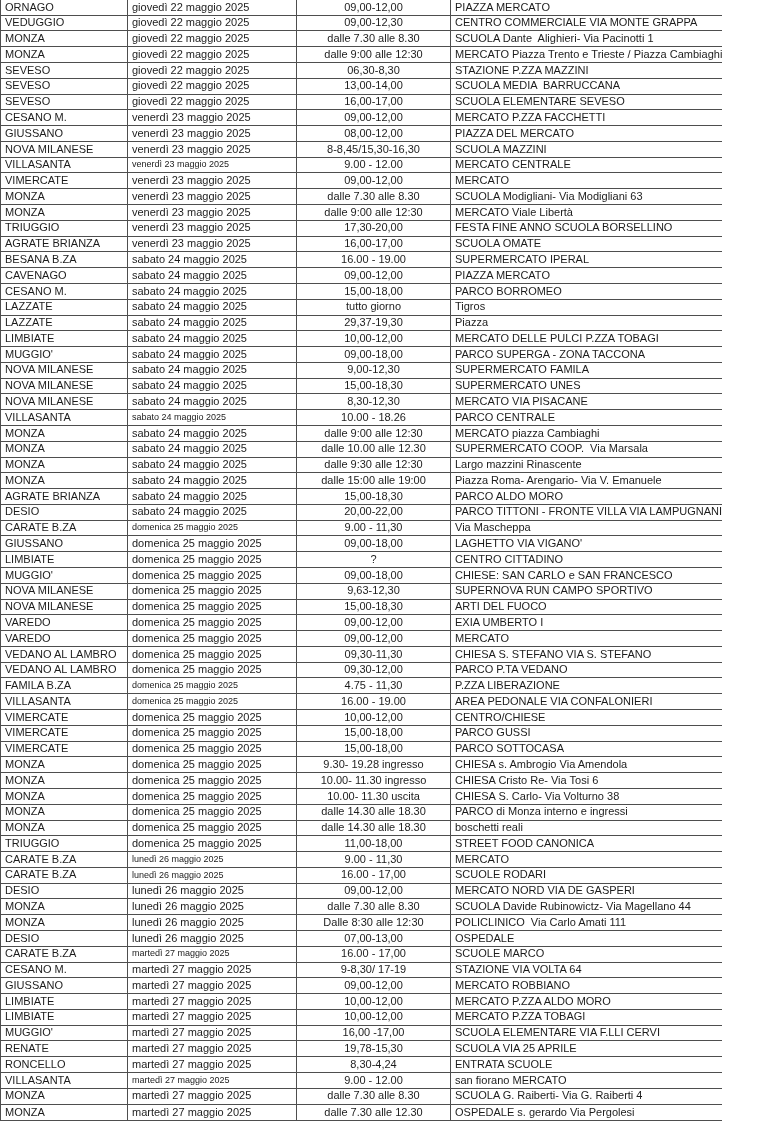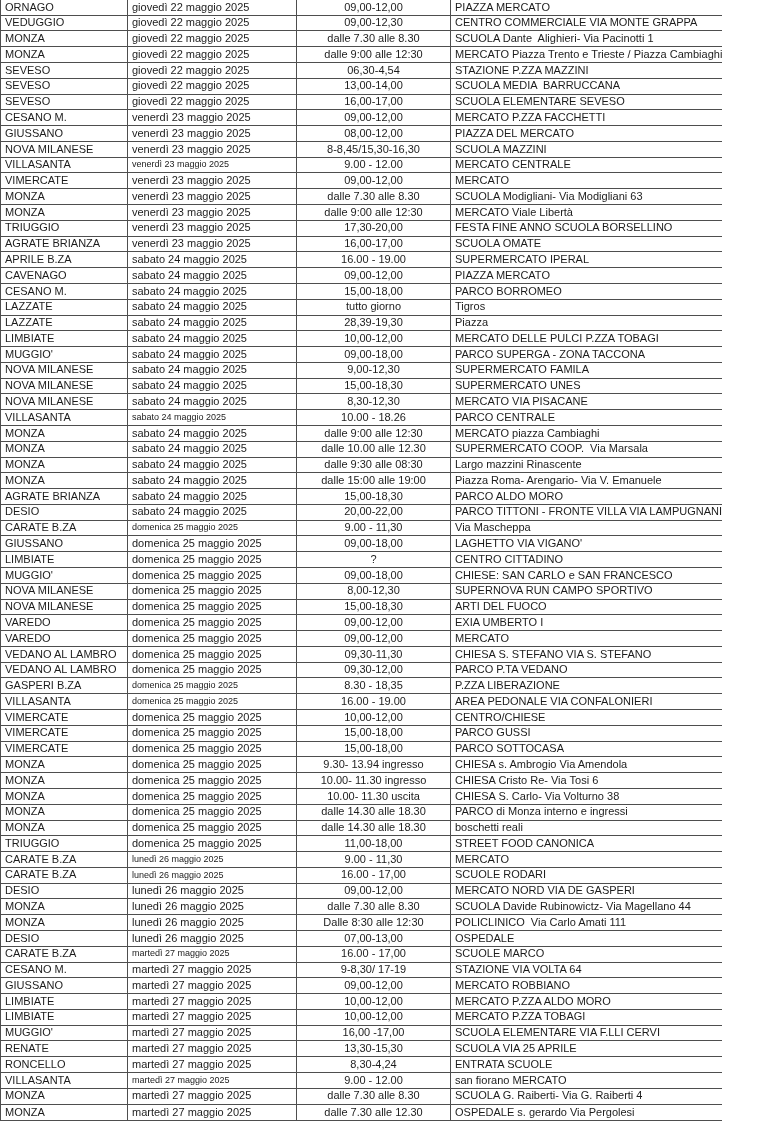--- a/index.html
+++ b/index.html
@@ -63,21 +63,21 @@
         </tr>
         <tr>
           <td class="col-city">MONZA</td>
           <td class="col-date">giovedì 22 maggio 2025</td>
           <td class="col-time">dalle 9:00 alle 12:30</td>
           <td class="col-location">MERCATO Piazza Trento e Trieste / Piazza Cambiaghi,</td>
         </tr>
         <tr>
           <td class="col-city">SEVESO</td>
           <td class="col-date">giovedì 22 maggio 2025</td>
-          <td class="col-time">06,30-4,54</td>
+          <td class="col-time">06,30-8,30</td>
           <td class="col-location">STAZIONE P.ZZA MAZZINI</td>
         </tr>
         <tr>
           <td class="col-city">SEVESO</td>
           <td class="col-date">giovedì 22 maggio 2025</td>
           <td class="col-time">13,00-14,00</td>
           <td class="col-location">SCUOLA MEDIA  BARRUCCANA</td>
         </tr>
         <tr>
           <td class="col-city">SEVESO</td>
@@ -133,21 +133,21 @@
           <td class="col-time">17,30-20,00</td>
           <td class="col-location">FESTA FINE ANNO SCUOLA BORSELLINO</td>
         </tr>
         <tr>
           <td class="col-city">AGRATE BRIANZA</td>
           <td class="col-date">venerdì 23 maggio 2025</td>
           <td class="col-time">16,00-17,00</td>
           <td class="col-location">SCUOLA OMATE</td>
         </tr>
         <tr>
-          <td class="col-city">APRILE B.ZA</td>
+          <td class="col-city">BESANA B.ZA</td>
           <td class="col-date">sabato 24 maggio 2025</td>
           <td class="col-time">16.00 - 19.00</td>
           <td class="col-location">SUPERMERCATO IPERAL</td>
         </tr>
         <tr>
           <td class="col-city">CAVENAGO</td>
           <td class="col-date">sabato 24 maggio 2025</td>
           <td class="col-time">09,00-12,00</td>
           <td class="col-location">PIAZZA MERCATO</td>
         </tr>
@@ -159,21 +159,21 @@
         </tr>
         <tr>
           <td class="col-city">LAZZATE</td>
           <td class="col-date">sabato 24 maggio 2025</td>
           <td class="col-time">tutto giorno</td>
           <td class="col-location">Tigros</td>
         </tr>
         <tr>
           <td class="col-city">LAZZATE</td>
           <td class="col-date">sabato 24 maggio 2025</td>
-          <td class="col-time">28,39-19,30</td>
+          <td class="col-time">29,37-19,30</td>
           <td class="col-location">Piazza</td>
         </tr>
         <tr>
           <td class="col-city">LIMBIATE</td>
           <td class="col-date">sabato 24 maggio 2025</td>
           <td class="col-time">10,00-12,00</td>
           <td class="col-location">MERCATO DELLE PULCI P.ZZA TOBAGI</td>
         </tr>
         <tr>
           <td class="col-city">MUGGIO'</td>
@@ -213,21 +213,21 @@
         </tr>
         <tr>
           <td class="col-city">MONZA</td>
           <td class="col-date">sabato 24 maggio 2025</td>
           <td class="col-time">dalle 10.00 alle 12.30</td>
           <td class="col-location">SUPERMERCATO COOP.  Via Marsala</td>
         </tr>
         <tr>
           <td class="col-city">MONZA</td>
           <td class="col-date">sabato 24 maggio 2025</td>
-          <td class="col-time">dalle 9:30 alle 08:30</td>
+          <td class="col-time">dalle 9:30 alle 12:30</td>
           <td class="col-location">Largo mazzini Rinascente</td>
         </tr>
         <tr>
           <td class="col-city">MONZA</td>
           <td class="col-date">sabato 24 maggio 2025</td>
           <td class="col-time">dalle 15:00 alle 19:00</td>
           <td class="col-location">Piazza Roma- Arengario- Via V. Emanuele</td>
         </tr>
         <tr>
           <td class="col-city">AGRATE BRIANZA</td>
@@ -261,21 +261,21 @@
         </tr>
         <tr>
           <td class="col-city">MUGGIO'</td>
           <td class="col-date">domenica 25 maggio 2025</td>
           <td class="col-time">09,00-18,00</td>
           <td class="col-location">CHIESE: SAN CARLO e SAN FRANCESCO</td>
         </tr>
         <tr>
           <td class="col-city">NOVA MILANESE</td>
           <td class="col-date">domenica 25 maggio 2025</td>
-          <td class="col-time">8,00-12,30</td>
+          <td class="col-time">9,63-12,30</td>
           <td class="col-location">SUPERNOVA RUN CAMPO SPORTIVO</td>
         </tr>
         <tr>
           <td class="col-city">NOVA MILANESE</td>
           <td class="col-date">domenica 25 maggio 2025</td>
           <td class="col-time">15,00-18,30</td>
           <td class="col-location">ARTI DEL FUOCO</td>
         </tr>
         <tr>
           <td class="col-city">VAREDO</td>
@@ -295,23 +295,23 @@
           <td class="col-time">09,30-11,30</td>
           <td class="col-location">CHIESA S. STEFANO VIA S. STEFANO</td>
         </tr>
         <tr>
           <td class="col-city">VEDANO AL LAMBRO</td>
           <td class="col-date">domenica 25 maggio 2025</td>
           <td class="col-time">09,30-12,00</td>
           <td class="col-location">PARCO P.TA VEDANO</td>
         </tr>
         <tr class="small-date">
-          <td class="col-city">GASPERI B.ZA</td>
-          <td class="col-date">domenica 25 maggio 2025</td>
-          <td class="col-time">8.30 - 18,35</td>
+          <td class="col-city">FAMILA B.ZA</td>
+          <td class="col-date">domenica 25 maggio 2025</td>
+          <td class="col-time">4.75 - 11,30</td>
           <td class="col-location">P.ZZA LIBERAZIONE</td>
         </tr>
         <tr class="small-date">
           <td class="col-city">VILLASANTA</td>
           <td class="col-date">domenica 25 maggio 2025</td>
           <td class="col-time">16.00 - 19.00</td>
           <td class="col-location">AREA PEDONALE VIA CONFALONIERI</td>
         </tr>
         <tr>
           <td class="col-city">VIMERCATE</td>
@@ -327,21 +327,21 @@
         </tr>
         <tr>
           <td class="col-city">VIMERCATE</td>
           <td class="col-date">domenica 25 maggio 2025</td>
           <td class="col-time">15,00-18,00</td>
           <td class="col-location">PARCO SOTTOCASA</td>
         </tr>
         <tr>
           <td class="col-city">MONZA</td>
           <td class="col-date">domenica 25 maggio 2025</td>
-          <td class="col-time">9.30- 13.94 ingresso</td>
+          <td class="col-time">9.30- 19.28 ingresso</td>
           <td class="col-location">CHIESA s. Ambrogio Via Amendola</td>
         </tr>
         <tr>
           <td class="col-city">MONZA</td>
           <td class="col-date">domenica 25 maggio 2025</td>
           <td class="col-time">10.00- 11.30 ingresso</td>
           <td class="col-location">CHIESA Cristo Re- Via Tosi 6</td>
         </tr>
         <tr>
           <td class="col-city">MONZA</td>
@@ -435,21 +435,21 @@
         </tr>
         <tr>
           <td class="col-city">MUGGIO'</td>
           <td class="col-date">martedì 27 maggio 2025</td>
           <td class="col-time">16,00 -17,00</td>
           <td class="col-location">SCUOLA ELEMENTARE VIA F.LLI CERVI</td>
         </tr>
         <tr>
           <td class="col-city">RENATE</td>
           <td class="col-date">martedì 27 maggio 2025</td>
-          <td class="col-time">13,30-15,30</td>
+          <td class="col-time">19,78-15,30</td>
           <td class="col-location">SCUOLA VIA 25 APRILE</td>
         </tr>
         <tr>
           <td class="col-city">RONCELLO</td>
           <td class="col-date">martedì 27 maggio 2025</td>
           <td class="col-time">8,30-4,24</td>
           <td class="col-location">ENTRATA SCUOLE</td>
         </tr>
         <tr class="small-date">
           <td class="col-city">VILLASANTA</td>

